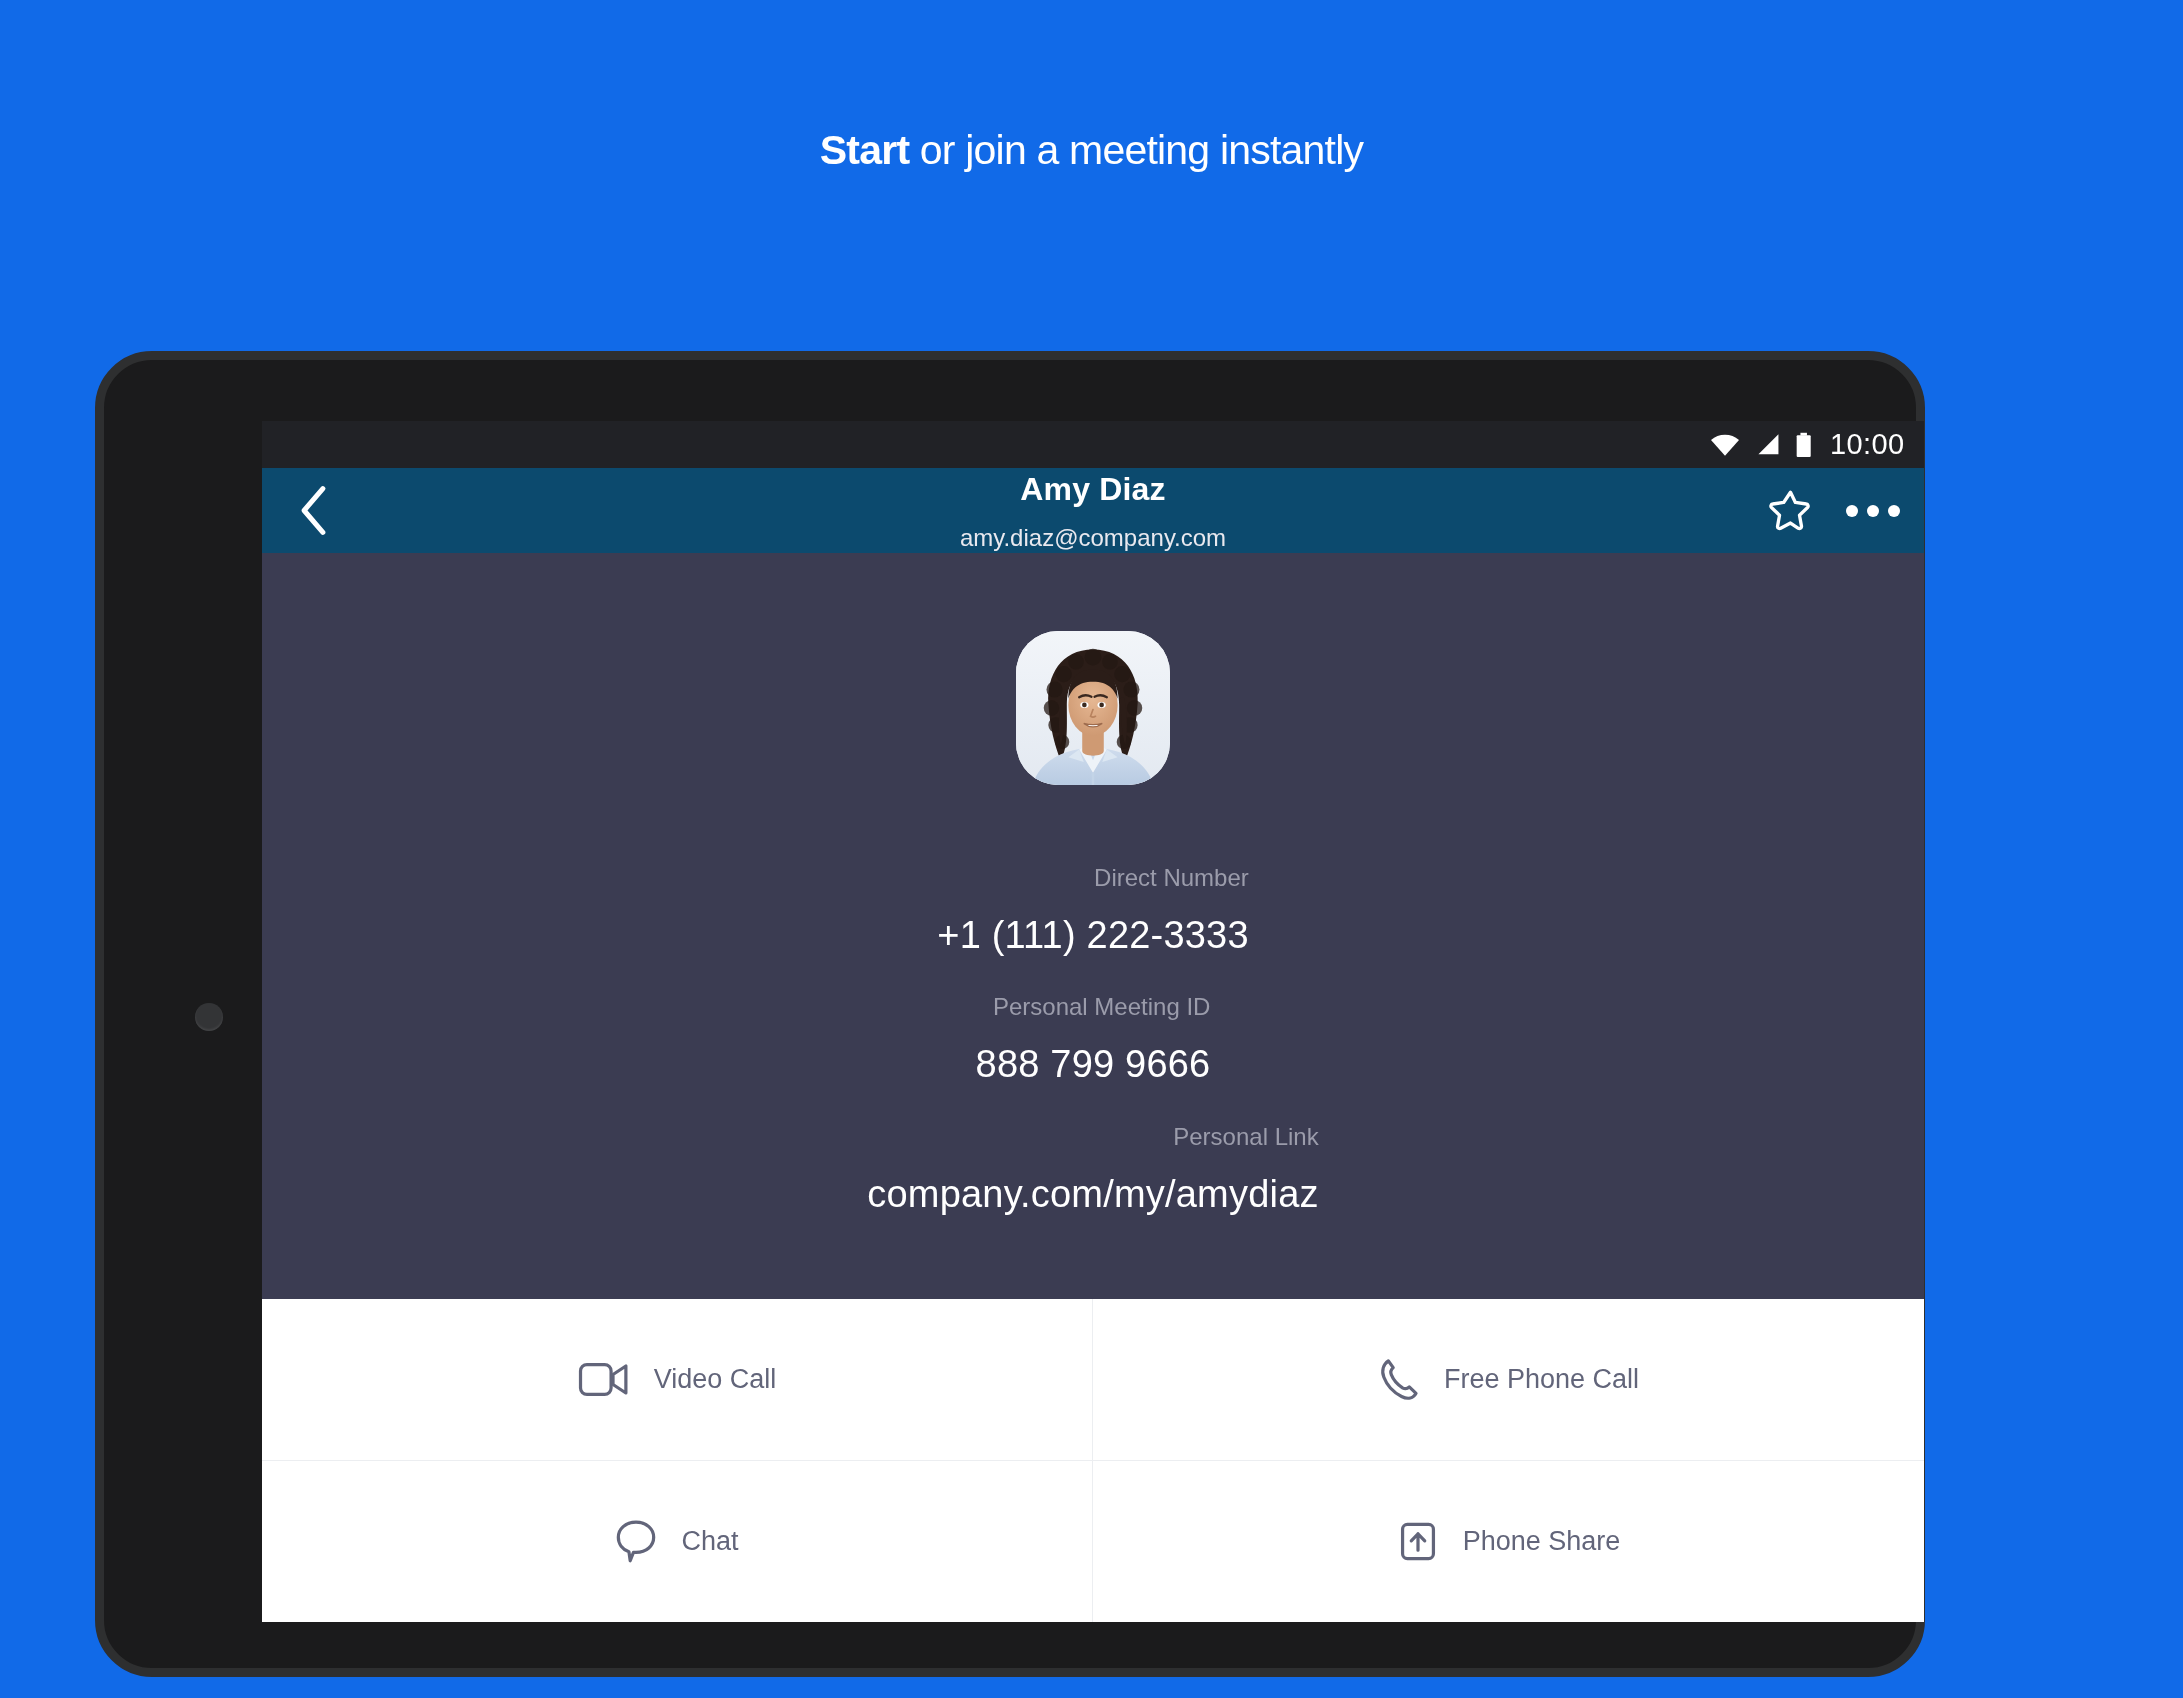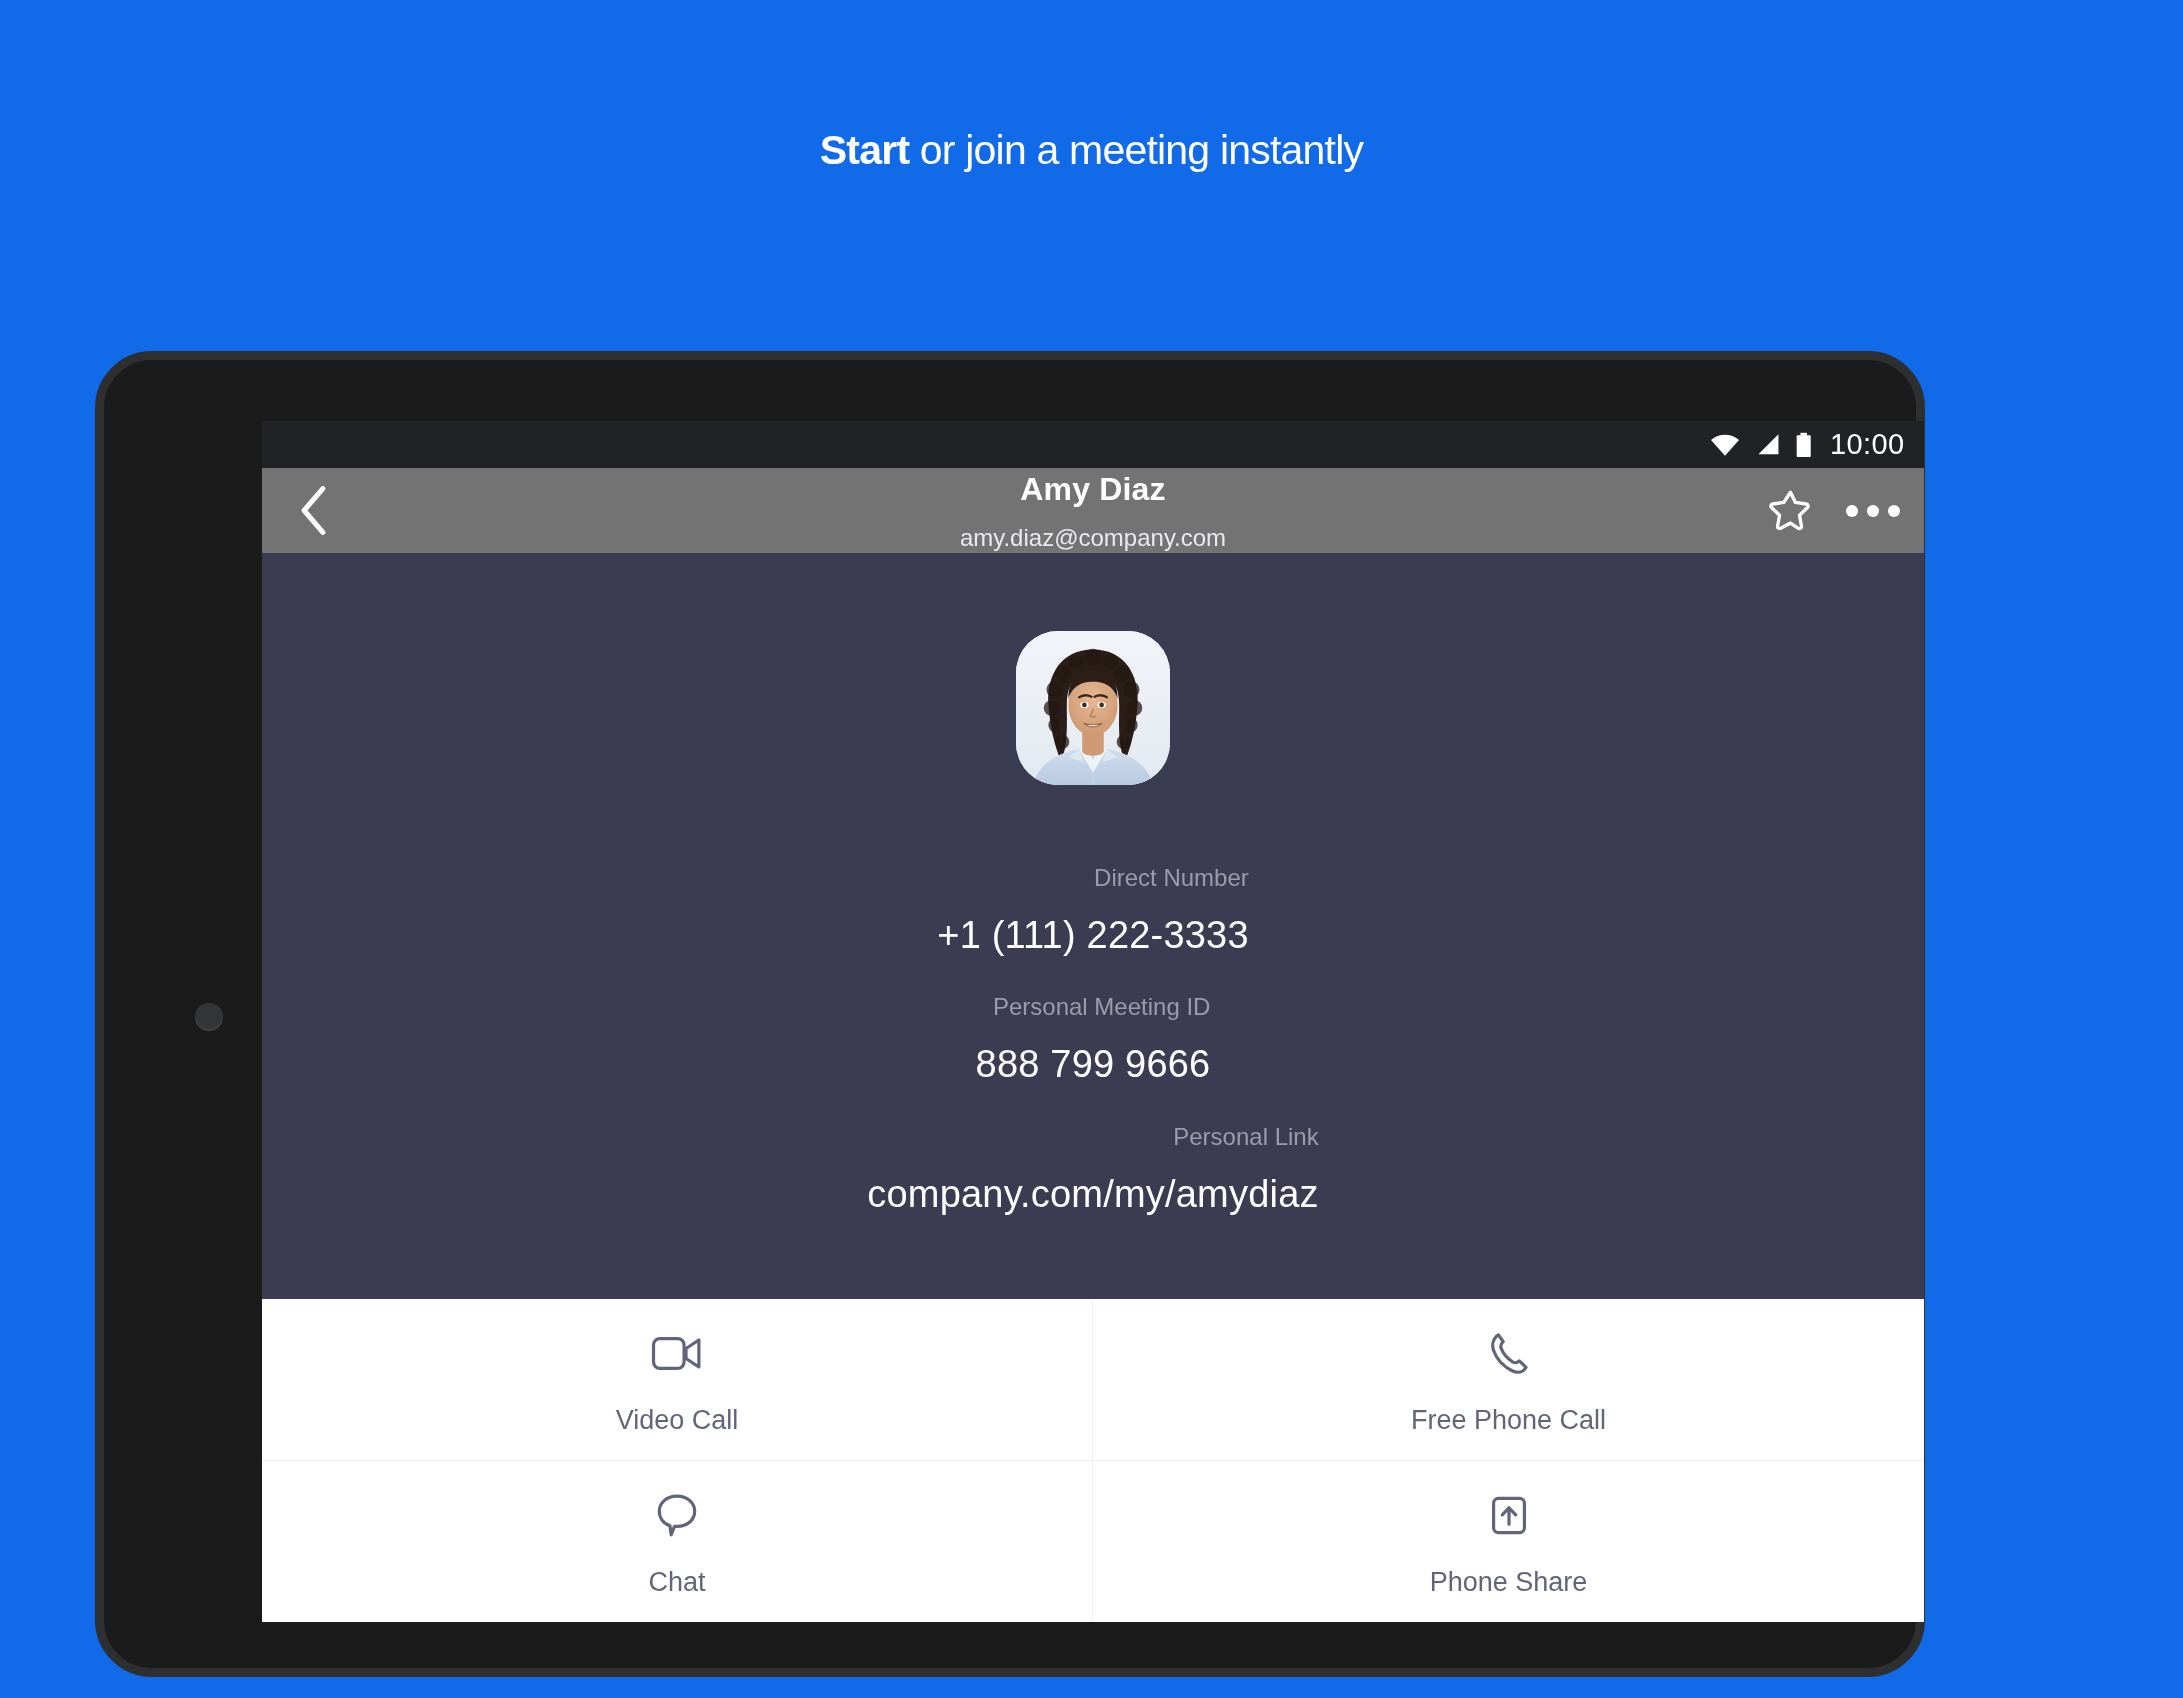--- a/index.html
+++ b/index.html
@@ -75,21 +75,21 @@
     color:#ffffff;
     font-size:29px;
     font-weight:400;
     letter-spacing:0.4px;
     margin-left:3.2px;
   }
 
   
   .appbar {
     height:85px;
-    background:#737373;
+    background:#0c4a6e;
     position:relative;
     flex:none;
     display:flex;
     align-items:center;
   }
   .back-btn {
     position:absolute; left:21px; top:50%;
     transform:translateY(-50%);
     width:61px; height:61px;
     display:flex; align-items:center; justify-content:center;
@@ -167,21 +167,21 @@
   .actions {
     flex:none;
     height:323px;
     background:#ffffff;
     display:grid;
     grid-template-columns:1fr 1fr;
     grid-template-rows:1fr 1fr;
   }
   .action {
     display:flex;
-    flex-direction:column;
+    flex-direction:row;
     align-items:center;
     justify-content:center;
     gap:24px;
     background:#ffffff;
     position:relative;
   }
   .action:nth-child(1), .action:nth-child(2) { border-bottom:1.6px solid #eceef1; }
   .action:nth-child(1), .action:nth-child(3) { border-right:1.6px solid #eceef1; }
   .action-icon {
     height:58px;

